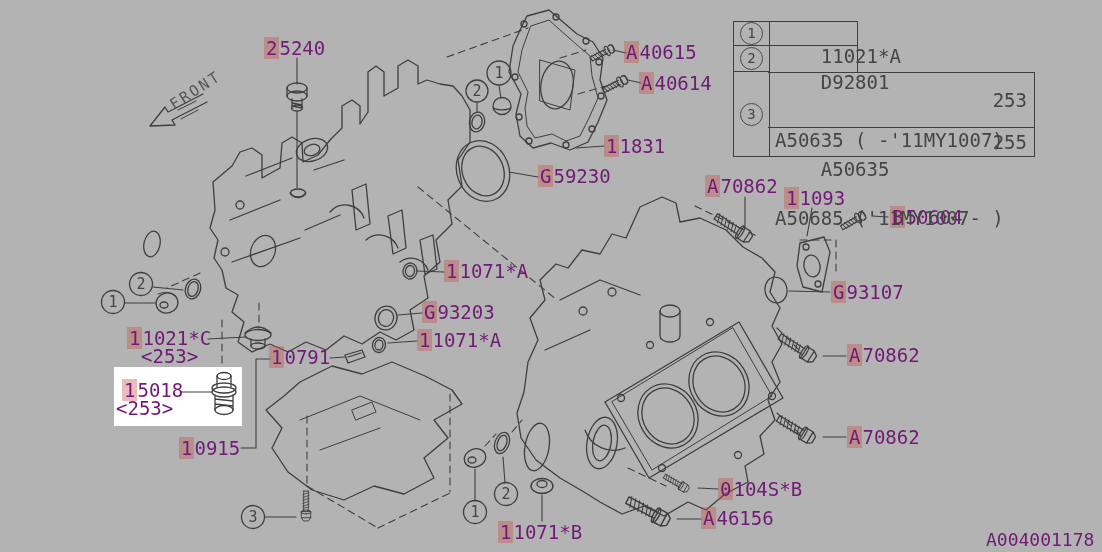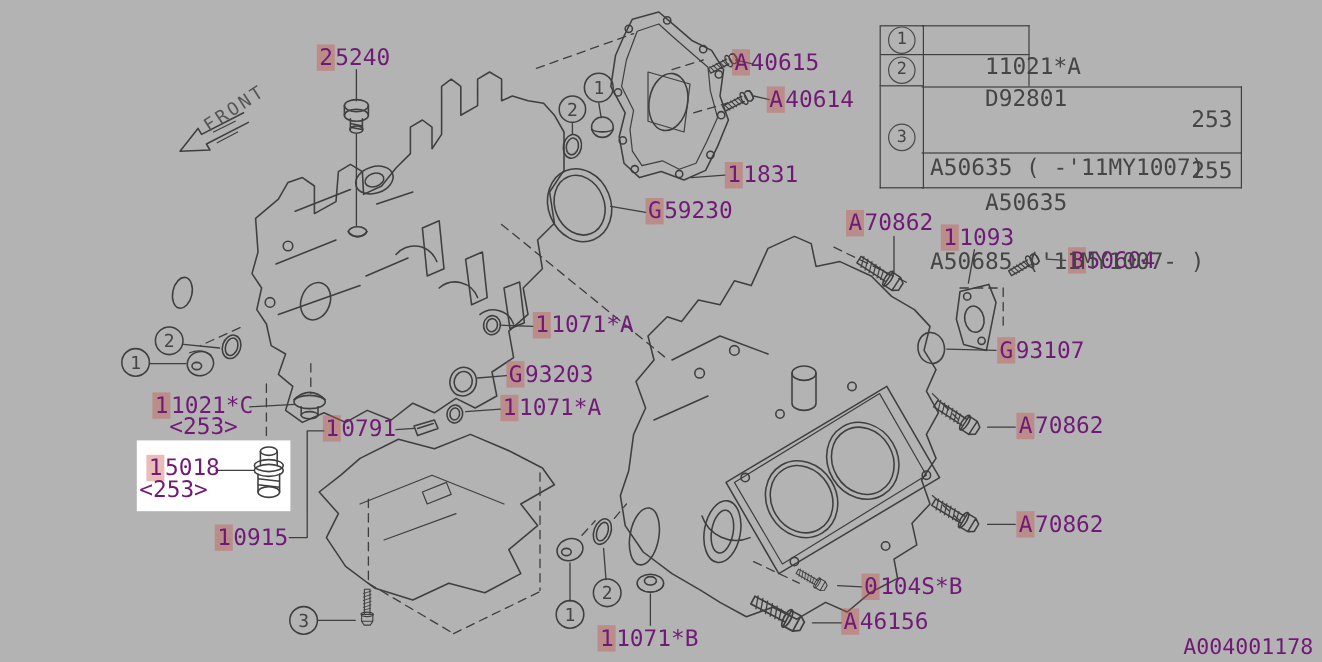--- a/index.html
+++ b/index.html
@@ -276,21 +276,21 @@
       <circle cx="253" cy="517" r="11.5"></circle>
       <text x="253" y="517" dy=".35em" text-anchor="middle" fill="#454545" stroke="none">3</text>
       <circle cx="475" cy="512" r="11.5"></circle>
       <text x="475" y="512" dy=".35em" text-anchor="middle" fill="#454545" stroke="none">1</text>
       <circle cx="506" cy="494" r="11.5"></circle>
       <text x="506" y="494" dy=".35em" text-anchor="middle" fill="#454545" stroke="none">2</text>
     </g>
   </svg>
 
   <div class="pn" style="left:266px; top:39px;"><span class="hl">2</span><span>5240</span></div>
-  <div class="pn" style="left:612px; top:43px;"><span class="hl">A</span><span>40615</span></div>
+  <div class="pn" style="left:626px; top:43px;"><span class="hl">A</span><span>40615</span></div>
   <div class="pn" style="left:641px; top:74px;"><span class="hl">A</span><span>40614</span></div>
   <div class="pn" style="left:606px; top:137px;"><span class="hl">1</span><span>1831</span></div>
   <div class="pn" style="left:540px; top:167px;"><span class="hl">G</span><span>59230</span></div>
   <div class="pn" style="left:446px; top:262px;"><span class="hl">1</span><span>1071*A</span></div>
   <div class="pn" style="left:424px; top:303px;"><span class="hl">G</span><span>93203</span></div>
   <div class="pn" style="left:419px; top:331px;"><span class="hl">1</span><span>1071*A</span></div>
   <div class="pn" style="left:129px; top:329px;"><span class="hl">1</span><span>1021*C</span></div>
   <div class="pn" style="left:141px; top:347px;"><span>&lt;253&gt;</span></div>
   <div class="pn" style="left:124px; top:381px;"><span class="hl">1</span><span>5018</span></div>
   <div class="pn" style="left:116px; top:399px;"><span>&lt;253&gt;</span></div>

